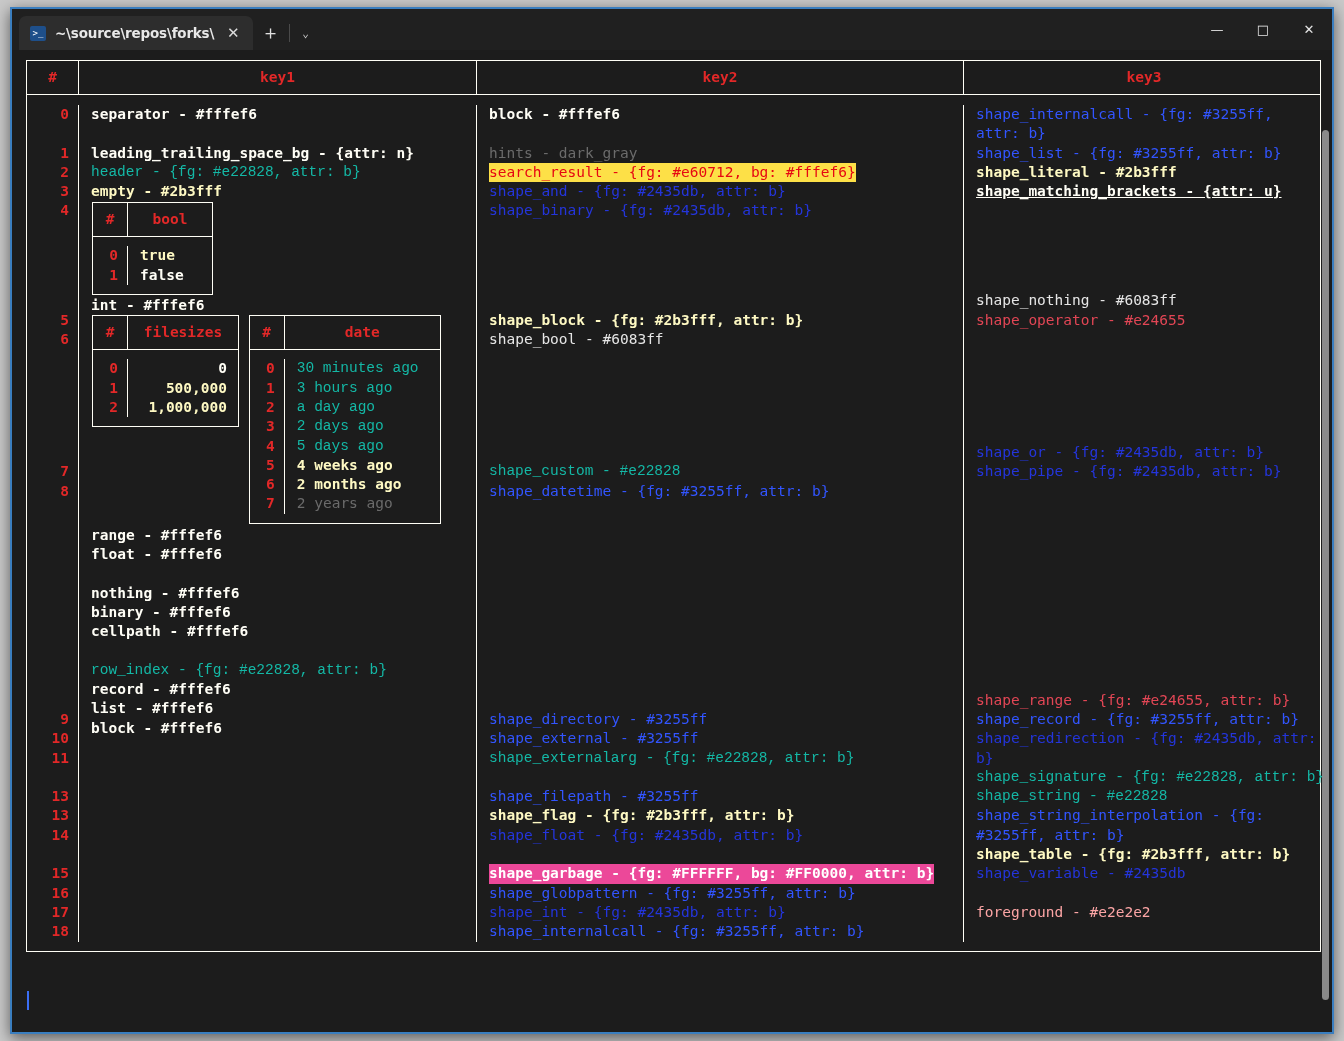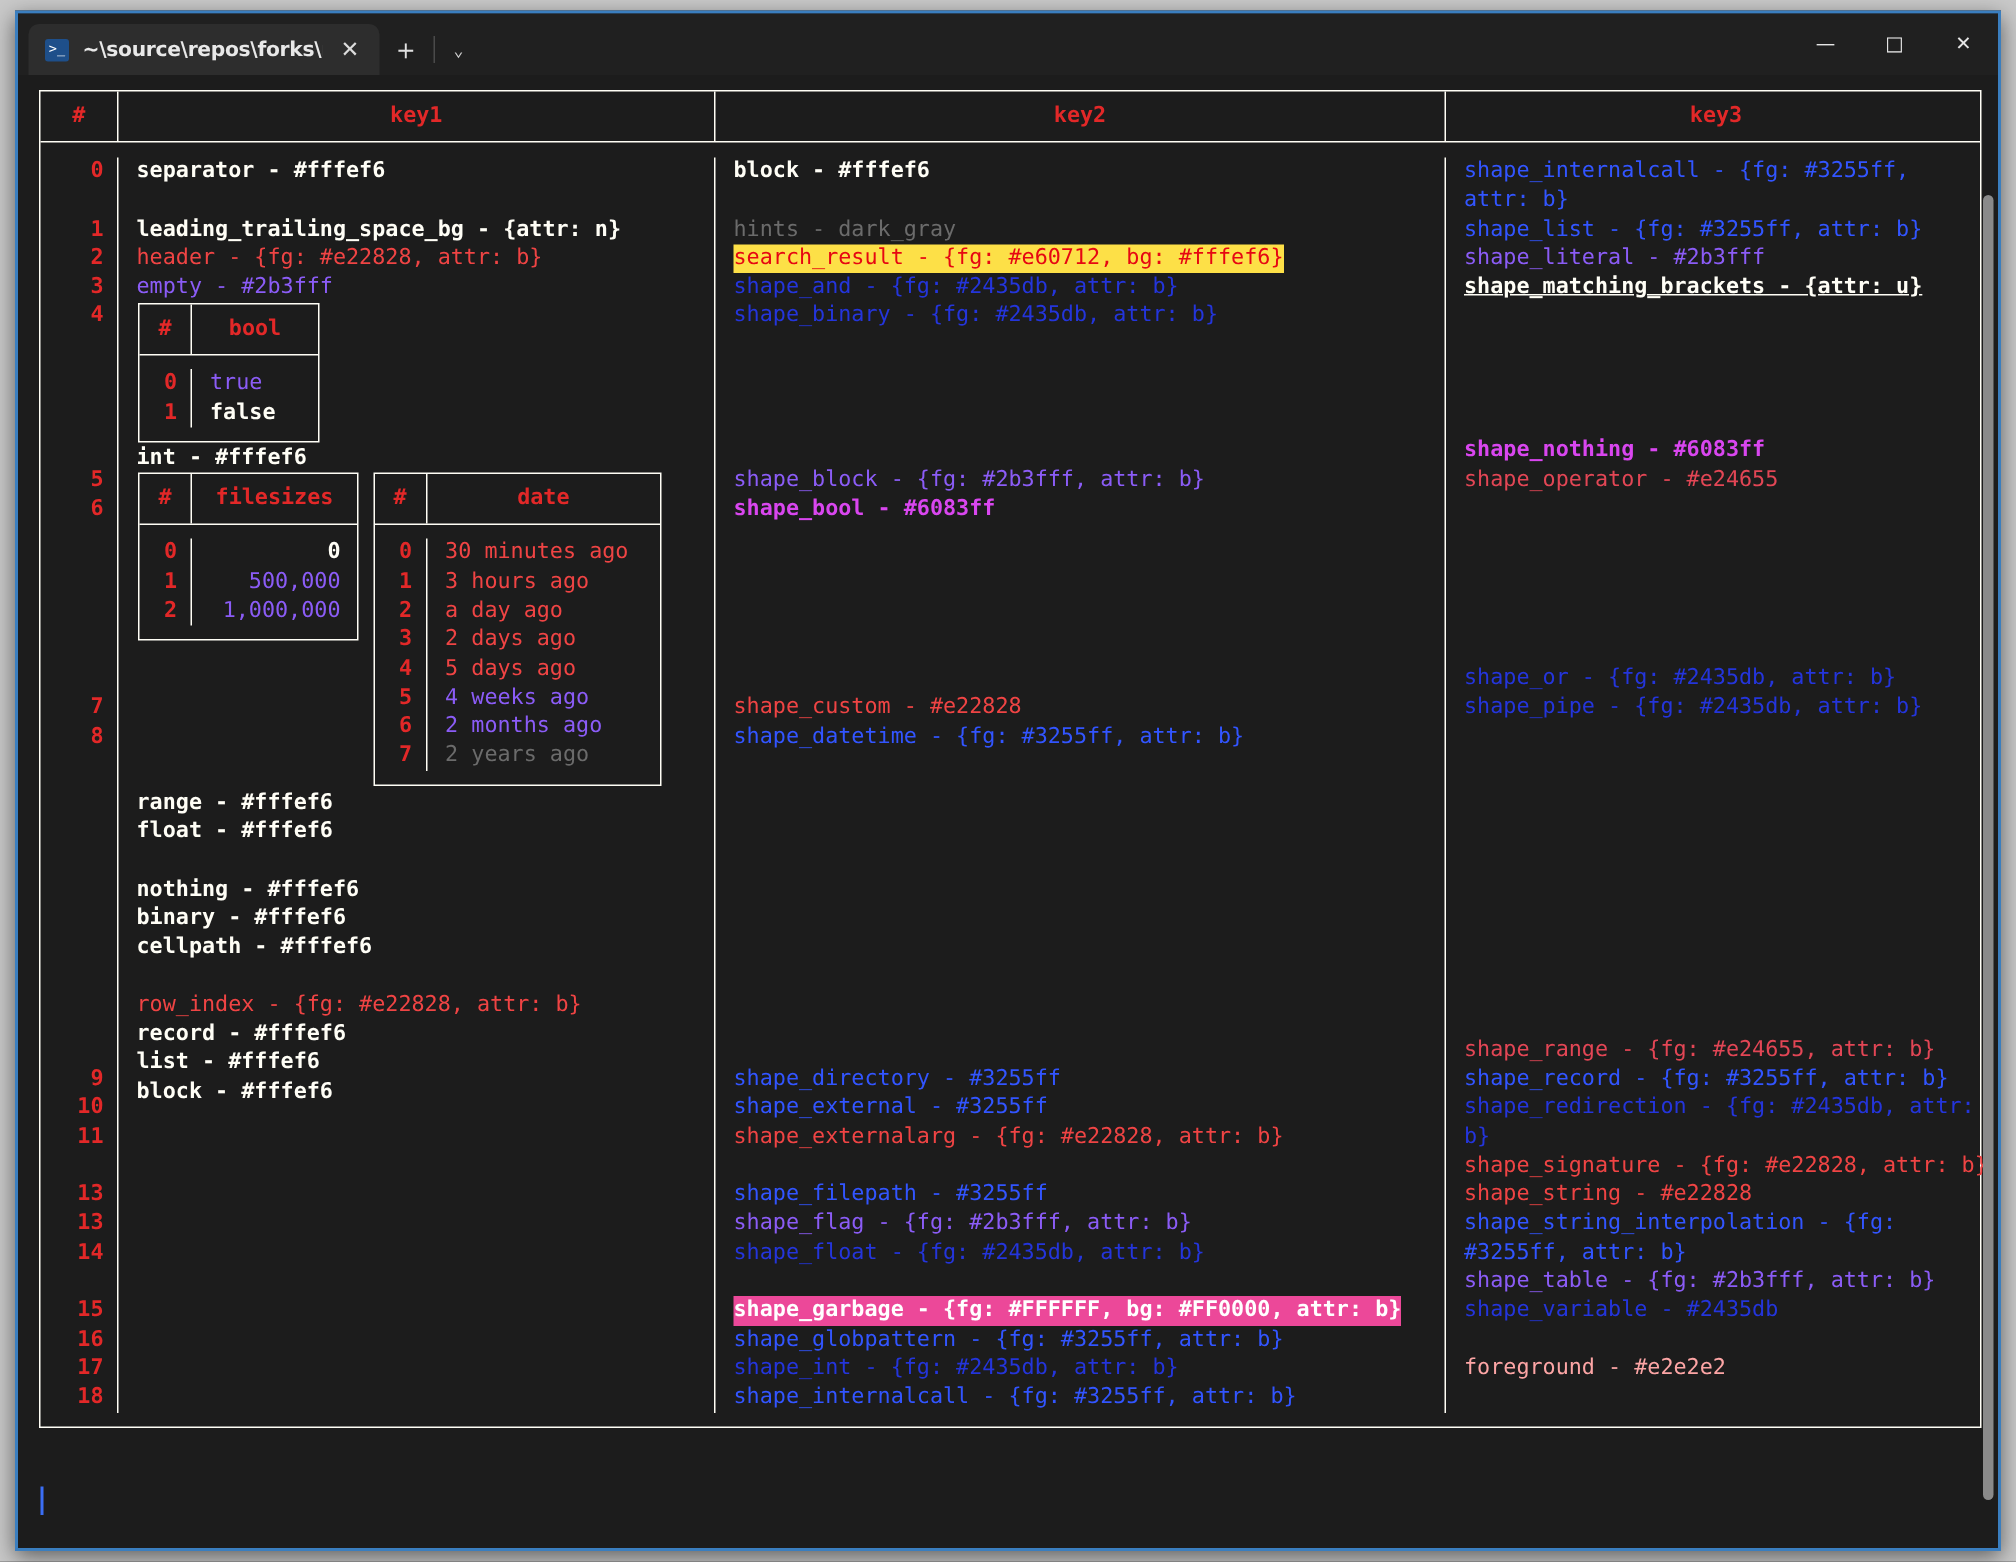--- a/index.html
+++ b/index.html
@@ -115,25 +115,25 @@
     color: #e22828; font-weight: bold;
     text-align: right; padding-right: 9px;
   }
   .idxcol div { height: 19.3px; }
   .cellcol { padding-left: 12px; }
   .line { height: 19.3px; white-space: pre; }
   .line.wrap2 { height: 38.6px; white-space: pre-wrap; }
   .blank { height: 19.3px; }
   
   .c-white { color: #fffef6; font-weight: bold; }
-  .c-red   { color: #ef4444; }
+  .c-red   { color: #14b8a6; font-family: Liberation Mono, monospace; }
   .c-blue  { color: #3255ff; }
-  .c-blueb { color: #8b5cf6; font-weight: normal; }
+  .c-blueb { color: #fef9c3; font-weight: bold; }
   .c-indigo{ color: #2435db; }
-  .c-lblue { color: #d946ef; font-weight: bold; }
+  .c-lblue { color: #e5e5e5; font-weight: normal; }
   .c-rose  { color: #e24655; }
   .c-gray  { color: #6b6b6b; }
   .c-fg    { color: #fca5a5; font-weight: normal; }
   .hl-search {
     background: #fde047; color: #e60712; display: inline-block;
     font-weight: normal;
   }
   .hl-garbage {
     background: #ec4899; color: #ffffff; display: inline-block;
     font-weight: bold;

